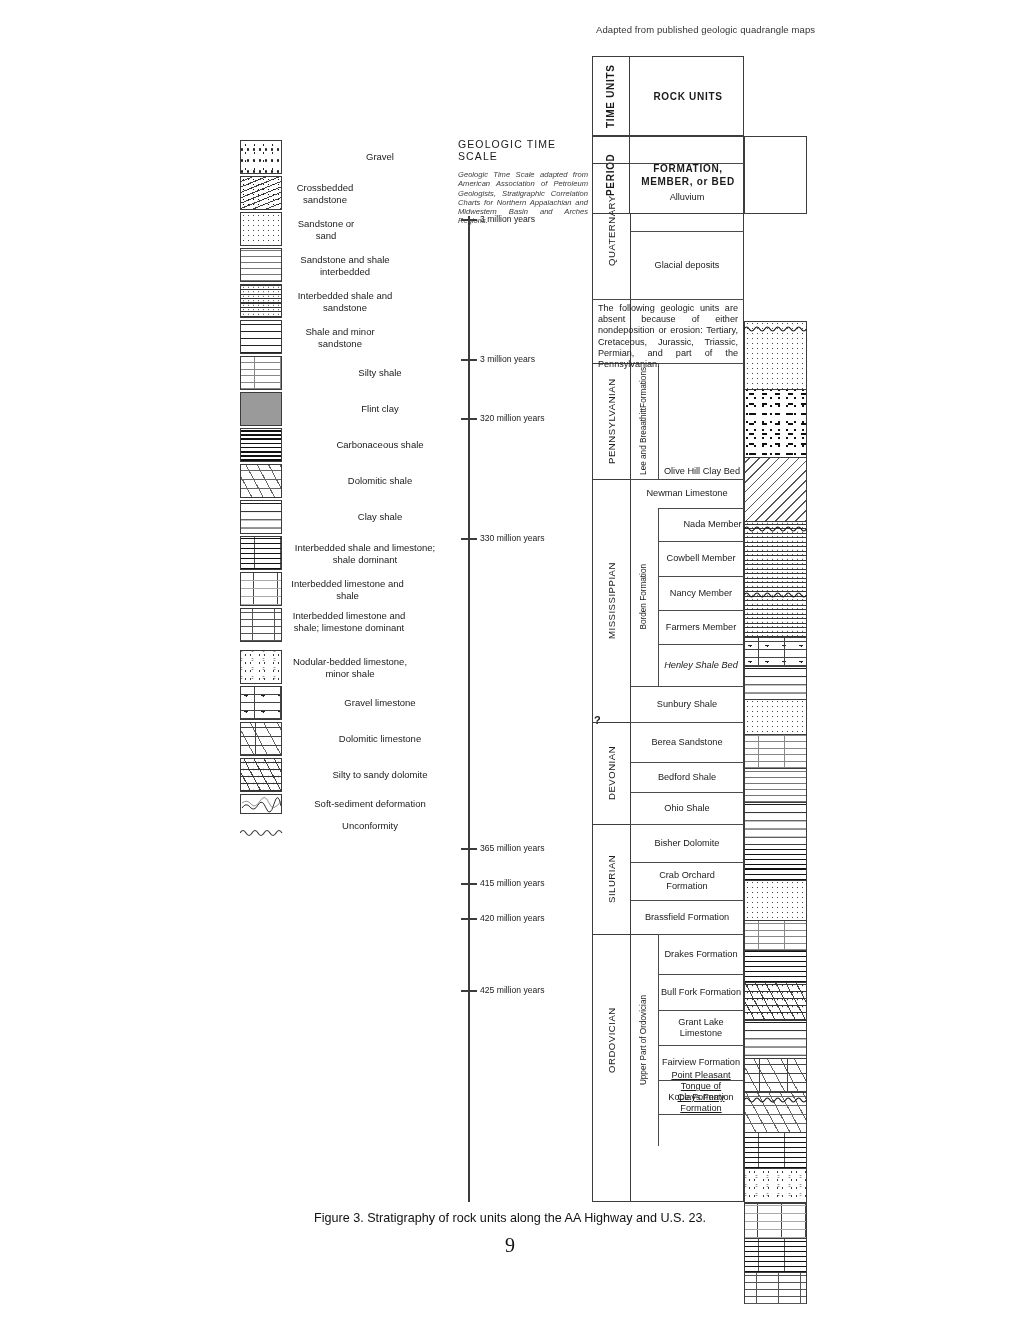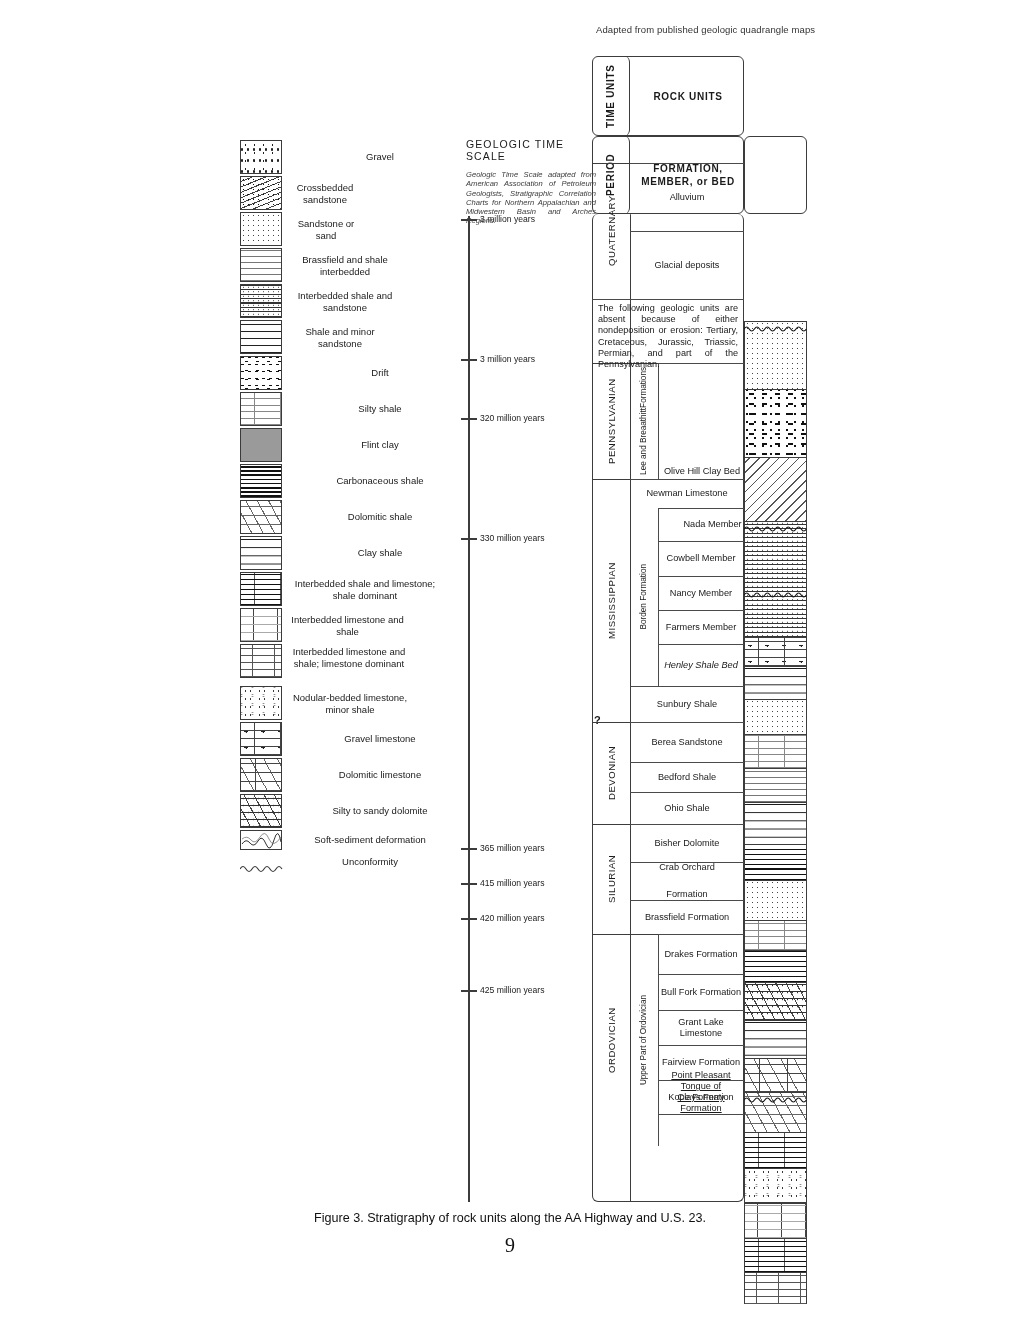--- a/index.html
+++ b/index.html
@@ -157,34 +157,34 @@
     background-color:#fff;
     background-image:
       repeating-linear-gradient(0deg,#333 0 1px,transparent 1px 7px),
       repeating-linear-gradient(62deg,transparent 0 8px,#444 8px 9px),
       radial-gradient(#333 .55px,transparent .75px);
     background-size:auto,auto,5px 7px;
   }
   .p-soft{background:#fff;}
 
   
-  #gts{left:458px;top:138px;width:140px;margin-left:8px;}
+  #gts{left:458px;top:138px;width:140px;}
   #gts-title{font-size:10.5px;letter-spacing:1.1px;color:#1a1a1a;}
   #gts-note{
     margin-top:8px;font-size:7.6px;line-height:9.3px;font-style:italic;
     color:#3a3a3a;text-align:justify;width:130px;
   }
   #tsaxis{position:absolute;left:10px;top:86px;width:2px;height:986px;background:#3c3c3c;}
   .tick{position:absolute;left:3px;width:16px;height:1.6px;background:#3c3c3c;}
   .tick-lab{position:absolute;left:22px;font-size:8.6px;color:#1a1a1a;white-space:nowrap;
             transform:translateY(-6px);}
 
   
   #chart{position:absolute;left:592px;top:56px;width:215px;height:1146px;}
-  .cell{position:absolute;box-sizing:border-box;border-radius:6px;}
+  .cell{position:absolute;box-sizing:border-box;}
   .bx{border:1.4px solid #3c3c3c;}
   .vlabel{
     writing-mode:vertical-rl;transform:rotate(180deg);
     display:flex;align-items:center;justify-content:center;
     text-align:center;white-space:nowrap;
   }
   .ctr{display:flex;align-items:center;justify-content:center;text-align:center;}
   .hdr-b{font-weight:bold;font-size:10px;letter-spacing:.7px;}
   .rowtxt{font-size:9.2px;line-height:11px;color:#1a1a1a;}
 
@@ -251,37 +251,33 @@
       <div class="leg-label" style="top:6px;width:70px">Crossbedded sandstone</div>
     </div>
 
     <div class="leg-row" style="height:36px">
       <div class="leg-swatch p-sand"></div>
       <div class="leg-label" style="top:6px;width:72px">Sandstone or sand</div>
     </div>
 
     <div class="leg-row" style="height:36px">
       <div class="leg-swatch p-ss-sh"></div>
-      <div class="leg-label" style="top:6px;width:110px">Brassfield and shale interbedded</div>
+      <div class="leg-label" style="top:6px;width:110px">Sandstone and shale interbedded</div>
     </div>
 
     <div class="leg-row" style="height:36px">
       <div class="leg-swatch p-sh-ss"></div>
       <div class="leg-label" style="top:6px;width:110px">Interbedded shale and sandstone</div>
     </div>
 
     <div class="leg-row" style="height:36px">
       <div class="leg-swatch p-sh-minor"></div>
       <div class="leg-label" style="top:6px;width:100px">Shale and minor sandstone</div>
     </div>
 
-    <div class="leg-row" style="height:36px">
-      <div class="leg-swatch p-drift"></div>
-      <div class="leg-label" style="top:11px">Drift</div>
-    </div>
 
     <div class="leg-row" style="height:36px">
       <div class="leg-swatch p-silty-sh"></div>
       <div class="leg-label" style="top:11px">Silty shale</div>
     </div>
 
     <div class="leg-row" style="height:36px">
       <div class="leg-swatch p-flint"></div>
       <div class="leg-label" style="top:11px">Flint clay</div>
     </div>
@@ -493,21 +489,21 @@
         <div style="position: absolute; left: 38px; top: 736px; width: 114px; height: 0px; border-top: 1.1px solid rgb(74, 74, 74);"></div>
         <div style="position: absolute; left: 38px; top: 736px; width: 114px; height: 32px;">
           <div class="ctr rowtxt" style="width: 100%; height: 100%; flex-direction: column;">Ohio Shale</div>
         </div>
         <div style="position: absolute; left: 38px; top: 768px; width: 114px; height: 0px; border-top: 1.1px solid rgb(74, 74, 74);"></div>
         <div style="position: absolute; left: 38px; top: 768px; width: 114px; height: 38px;">
           <div class="ctr rowtxt" style="width: 100%; height: 100%; flex-direction: column;">Bisher Dolomite</div>
         </div>
         <div style="position: absolute; left: 38px; top: 806px; width: 114px; height: 0px; border-top: 1.1px solid rgb(74, 74, 74);"></div>
         <div style="position: absolute; left: 38px; top: 806px; width: 114px; height: 38px;">
-          <div class="ctr rowtxt" style="width: 100%; height: 100%; flex-direction: column; justify-content: space-between;">
+          <div class="ctr rowtxt" style="width: 100%; height: 100%; flex-direction: column;">
             <span>Crab Orchard</span>
             <span>Formation</span>
           </div>
         </div>
         <div style="position: absolute; left: 38px; top: 844px; width: 114px; height: 0px; border-top: 1.1px solid rgb(74, 74, 74);"></div>
         <div style="position: absolute; left: 38px; top: 844px; width: 114px; height: 34px;">
           <div class="ctr rowtxt" style="width: 100%; height: 100%; flex-direction: column;">Brassfield Formation</div>
         </div>
         <div style="position: absolute; left: 66px; top: 878px; width: 86px; height: 0px; border-top: 1.1px solid rgb(74, 74, 74);"></div>
         <div style="position: absolute; left: 66px; top: 878px; width: 86px; height: 40px;">

